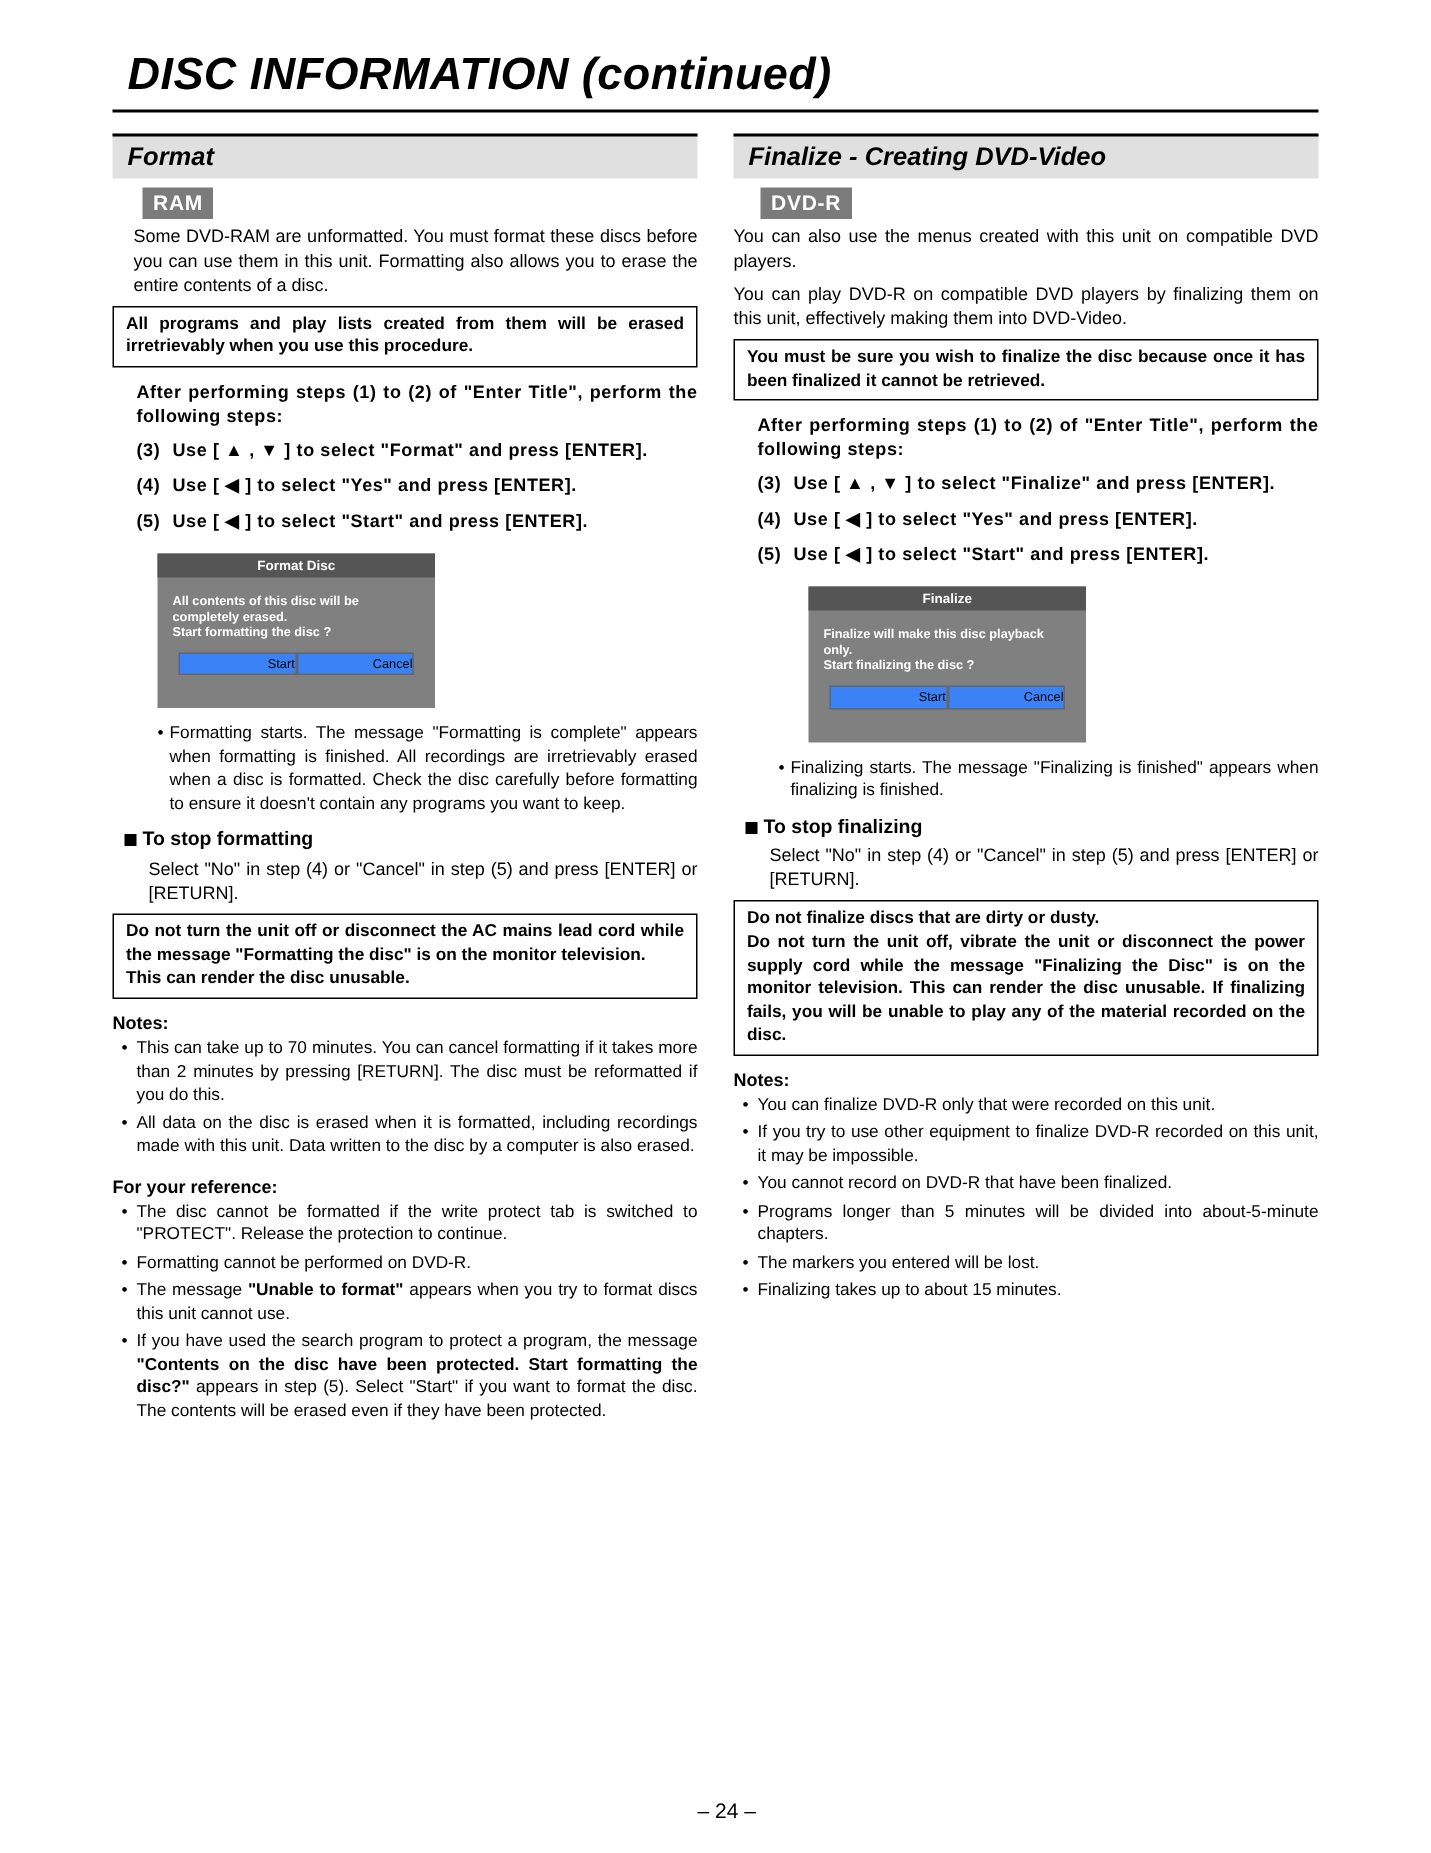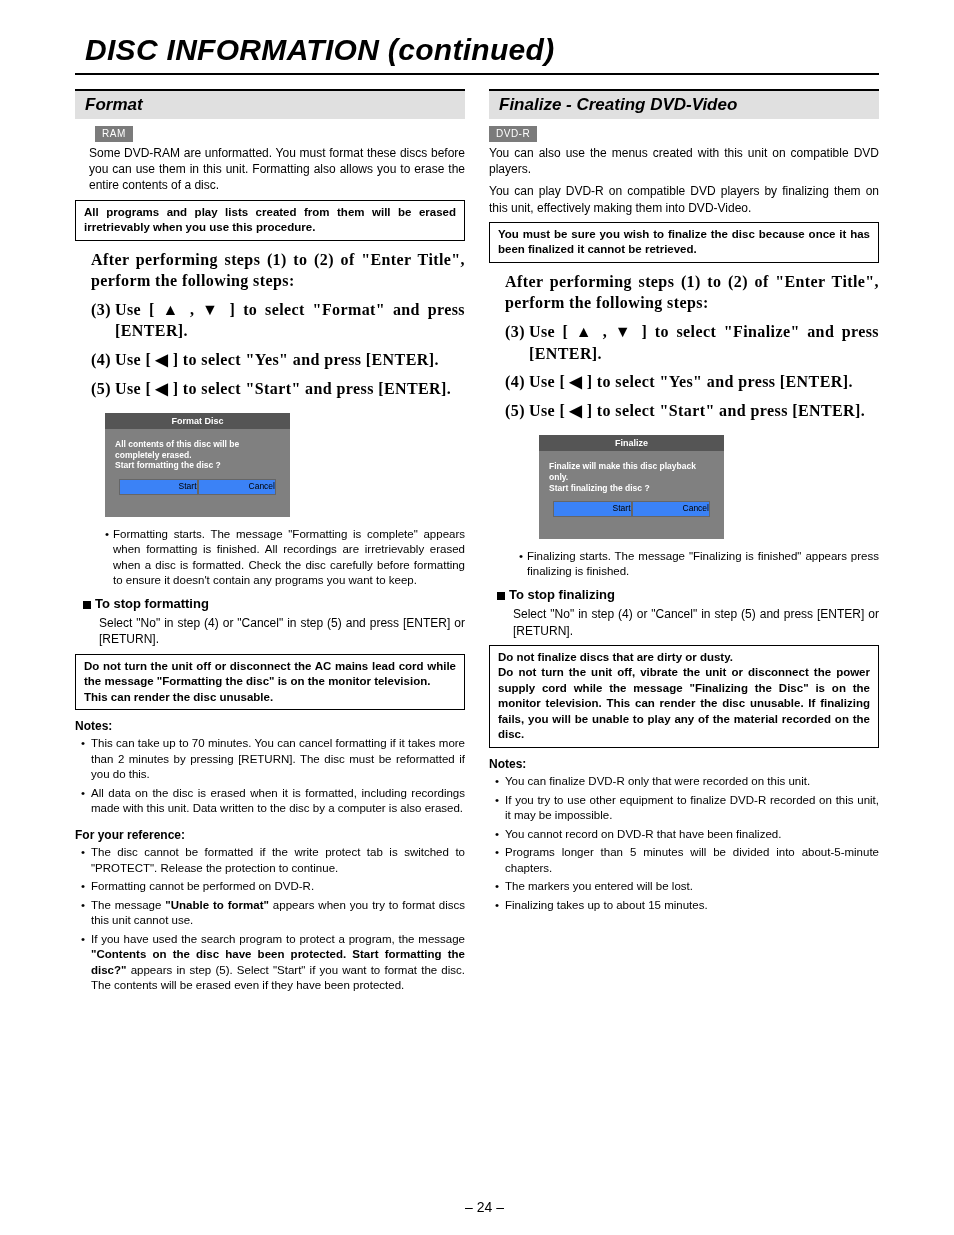--- a/index.html
+++ b/index.html
@@ -31,37 +31,37 @@
     font-style: italic;
     background: #e0e0e0;
     border-top: 2px solid #000;
     margin: 0 0 6px 0;
     padding: 3px 0 3px 10px;
   }
   .badge {
     display: inline-block;
     background: #7b7b7b;
     color: #fff;
-    font-weight: normal;
-    font-size: 10px;
+    font-weight: bold;
+    font-size: 14px;
     padding: 1px 7px;
     margin-left: 6px;
     letter-spacing: 0.5px;
   }
   p { margin: 3px 0 6px 0; text-align: justify; }
   .indent { padding-left: 14px; }
   .note-box {
     border: 1.5px solid #000;
     padding: 4px 8px;
     margin: 6px 0 8px 0;
     font-weight: bold;
     text-align: justify;
     font-size: 11.5px;
   }
-  .steps { font-weight: bold; padding-left: 16px; text-align: justify; font-size: 16px; font-family: Liberation Serif, serif;}
+  .steps { font-weight: bold; padding-left: 16px; text-align: justify; font-size: 12px;}
   .steps .step { margin: 5px 0 7px 0; letter-spacing: 0.4px; }
   .steps .step-row { display:flex; }
   .steps .step-num { flex: 0 0 24px; }
   .steps .step-body { flex: 1; }
   .dialog {
     background: #808080;
     color: #fff;
     width: 185px;
     margin: 14px 0 10px 30px;
     font-size: 9px;
@@ -195,21 +195,21 @@
       <li>
           <span class="dot">•</span>
           <span class="li-body"><span>If you have used the search program to protect a program, the message </span><b>"Contents on the disc have been protected. Start formatting the disc?"</b><span> appears in step (5). Select "Start" if you want to format the disc. The contents will be erased even if they have been protected.</span></span>
         </li>
     </ul>
   </div>
 
   <div class="col">
     <h2 class="section">Finalize - Creating DVD-Video</h2>
     <div>
-      <span class="badge" style="margin-left:0">DVD-R</span>
+      <span class="badge" style="margin-left:18px">DVD-R</span>
       <p>You can also use the menus created with this unit on compatible DVD players.</p>
       <p>You can play DVD-R on compatible DVD players by finalizing them on this unit, effectively making them into DVD-Video.</p>
     </div>
     <div class="note-box">You must be sure you wish to finalize the disc because once it has been finalized it cannot be retrieved.</div>
 
     <div class="steps">
       <div class="step">After performing steps (1) to (2) of "Enter Title", perform the following steps:</div>
       <div class="step step-row">
         <span class="step-num">(3)</span>
         <span class="step-body">Use [ ▲ ,  ▼ ] to select "Finalize" and press [ENTER].</span>
@@ -230,21 +230,21 @@
 Start finalizing the disc ?</div>
       <div class="dialog-btns">
         <div class="btn">Start</div>
         <div class="btn">Cancel</div>
       </div>
     </div>
 
     <div class="sub-note">
       <div class="bullet">
           <span class="dot">•</span>
-          <span>Finalizing starts. The message "Finalizing is finished" appears press finalizing is finished.</span>
+          <span>Finalizing starts. The message "Finalizing is finished" appears when finalizing is finished.</span>
         </div>
     </div>
 
     <h3 class="sub"><span class="sq"></span><span class="txt">To stop finalizing</span></h3>
     <p style="padding-left:24px;">Select "No" in step (4) or "Cancel" in step (5) and press [ENTER] or [RETURN].</p>
 
     <div class="note-box">
       <span>Do not finalize discs that are dirty or dusty.</span><br>
       <span>Do not turn the unit off, vibrate the unit or disconnect the power supply cord while the message "Finalizing the Disc" is on the monitor television. This can render the disc unusable. If finalizing fails, you will be unable to play any of the material recorded on the disc.</span>
     </div>

